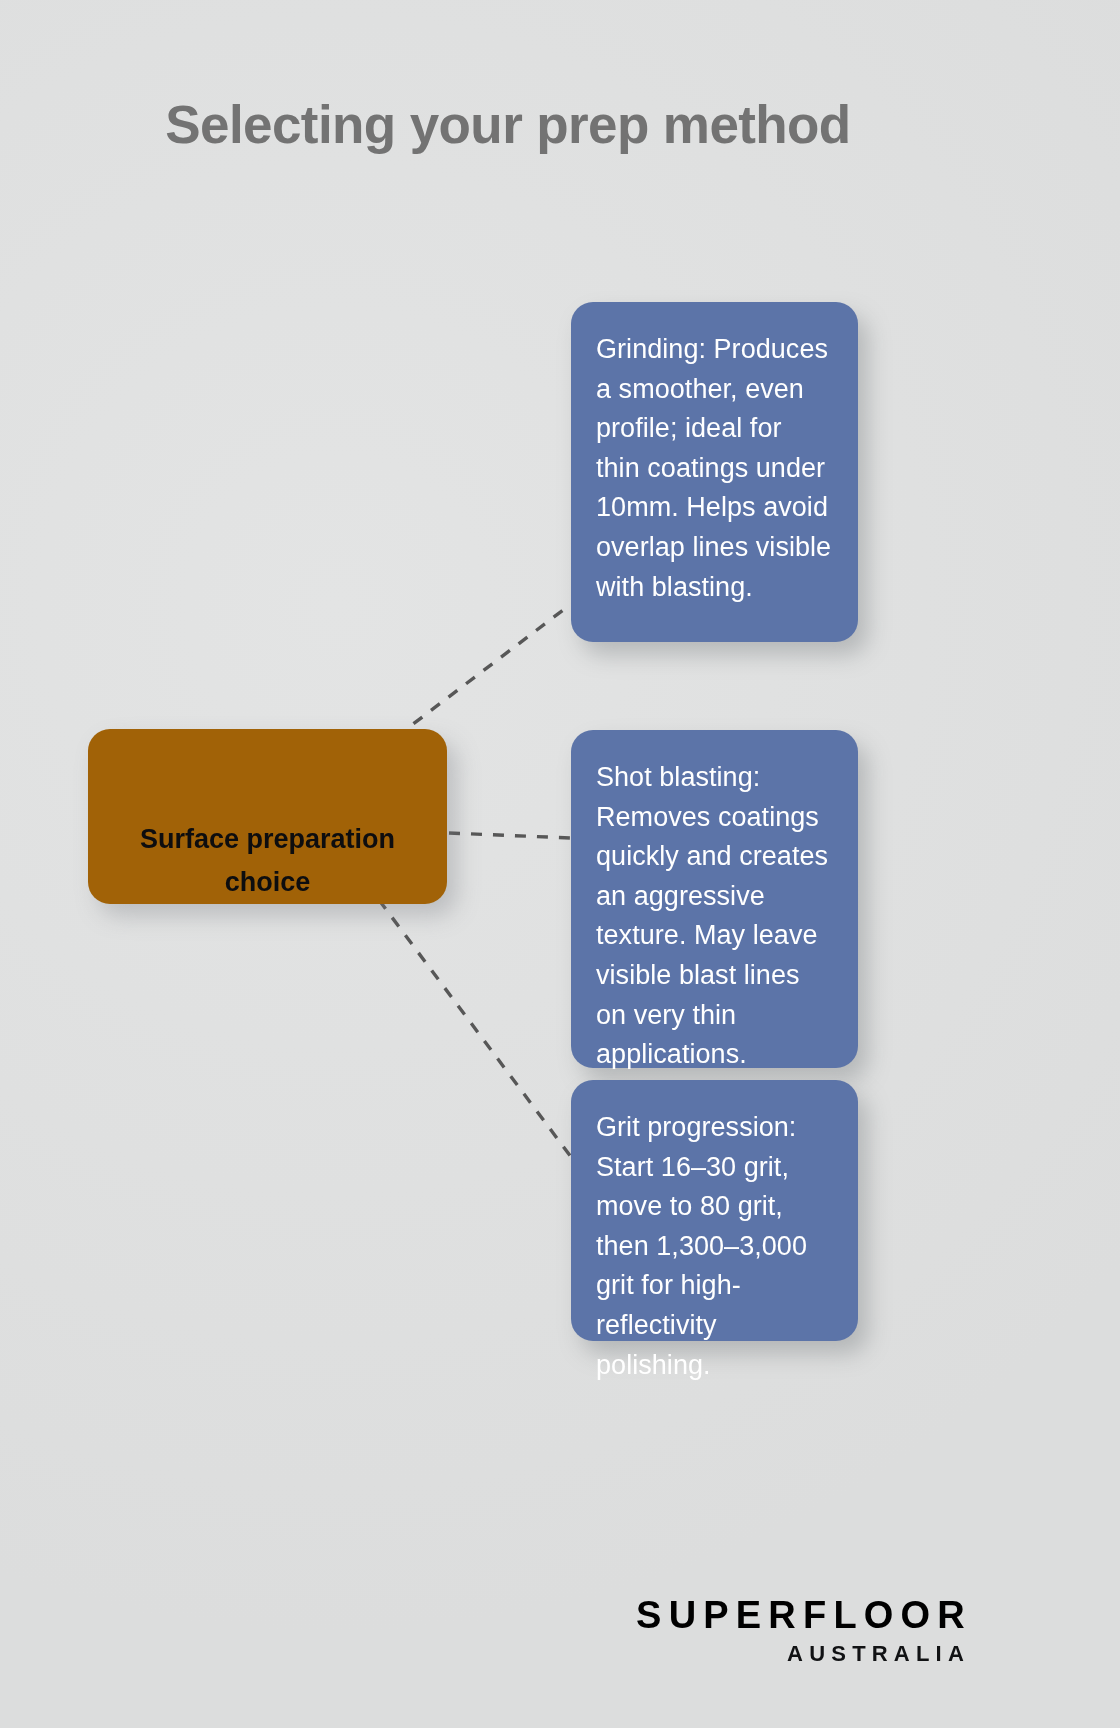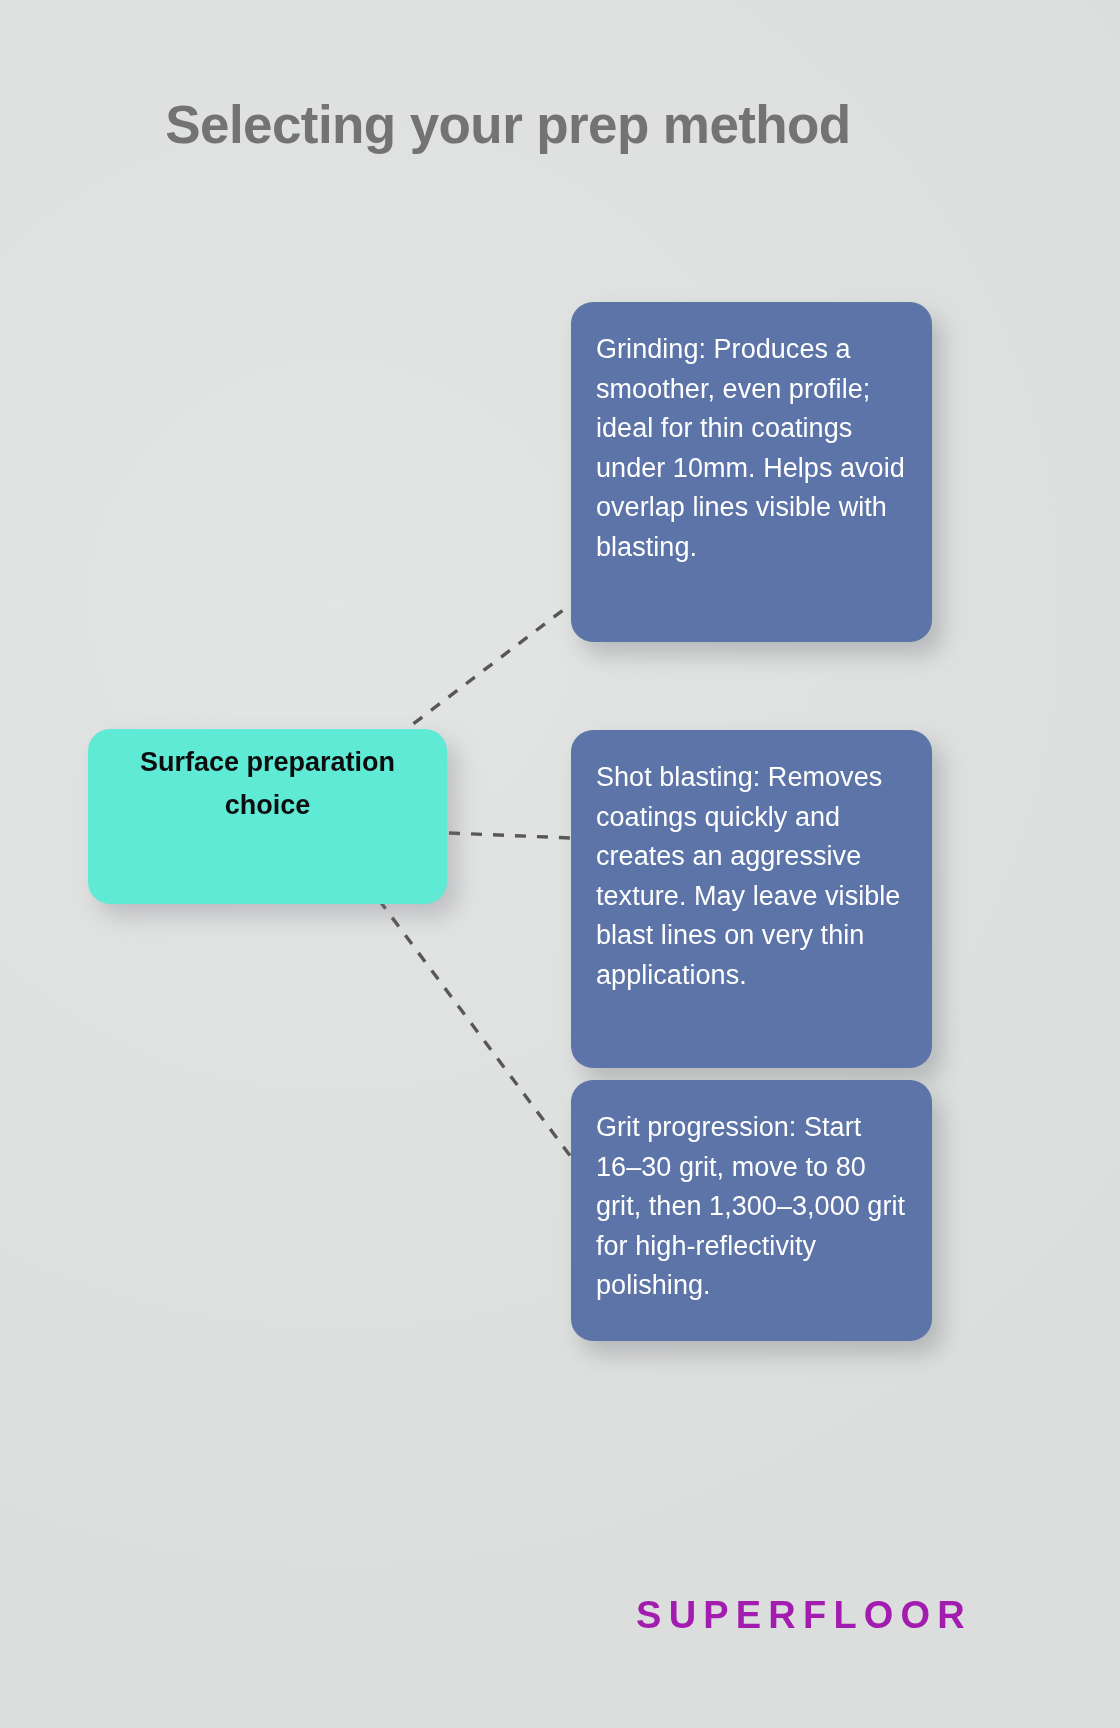--- a/index.html
+++ b/index.html
@@ -48,41 +48,41 @@
     stroke-linecap: butt;
   }
 
   
   .hub-node {
     position: absolute;
     left: 88px;
     top: 729px;
     width: 359px;
     height: 175px;
-    background: #5eead4;
+    background: #a16207;
     border-radius: 22px;
     box-shadow: 10px 12px 22px rgba(120,124,128,0.34);
     display: flex;
-    align-items: flex-start;
+    align-items: flex-end;
     justify-content: center;
-    padding: 12px 26px;
+    padding: 0 26px;
   }
   .hub-label {
     font-size: 27px;
     font-weight: bold;
     line-height: 1.6;
     color: #0d0d0f;
     text-align: center;
   }
 
   
   .branch-card {
     position: absolute;
     left: 571px;
-    width: 361px;
+    width: 287px;
     background: #5c74a8;
     border-radius: 22px;
     box-shadow: 10px 13px 22px rgba(120,124,128,0.40);
     padding: 28px 26px 26px 25px;
   }
   .branch-text {
     color: #ffffff;
     font-size: 27px;
     line-height: 39.6px;
     font-weight: normal;
@@ -98,21 +98,21 @@
     position: absolute;
     left: 582px;
     top: 1596px;
     width: 390px;
     text-align: right;
   }
   .brand-primary {
     display: block;
     font-size: 38px;
     font-weight: bold;
-    color: #a21caf;
+    color: #000000;
     letter-spacing: 7.2px;
     line-height: 1.0;
     font-family: "Liberation Sans", "DejaVu Sans", sans-serif;
   }
   .brand-secondary {
     display: block;
     font-size: 22px;
     font-weight: bold;
     color: #111214;
     letter-spacing: 6.2px;
@@ -144,13 +144,14 @@
 <div class="branch-card" id="card-shot">
   <div class="branch-text">Shot blasting: Removes coatings quickly and creates an aggressive texture. May leave visible blast lines on very thin applications.</div>
 </div>
 
 <div class="branch-card" id="card-grit">
   <div class="branch-text">Grit progression: Start 16–30 grit, move to 80 grit, then 1,300–3,000 grit for high-reflectivity polishing.</div>
 </div>
 
 <div class="brand-logo">
   <span class="brand-primary">SUPERFLOOR</span>
+  <span class="brand-secondary">AUSTRALIA</span>
 </div>
 
 </body></html>

